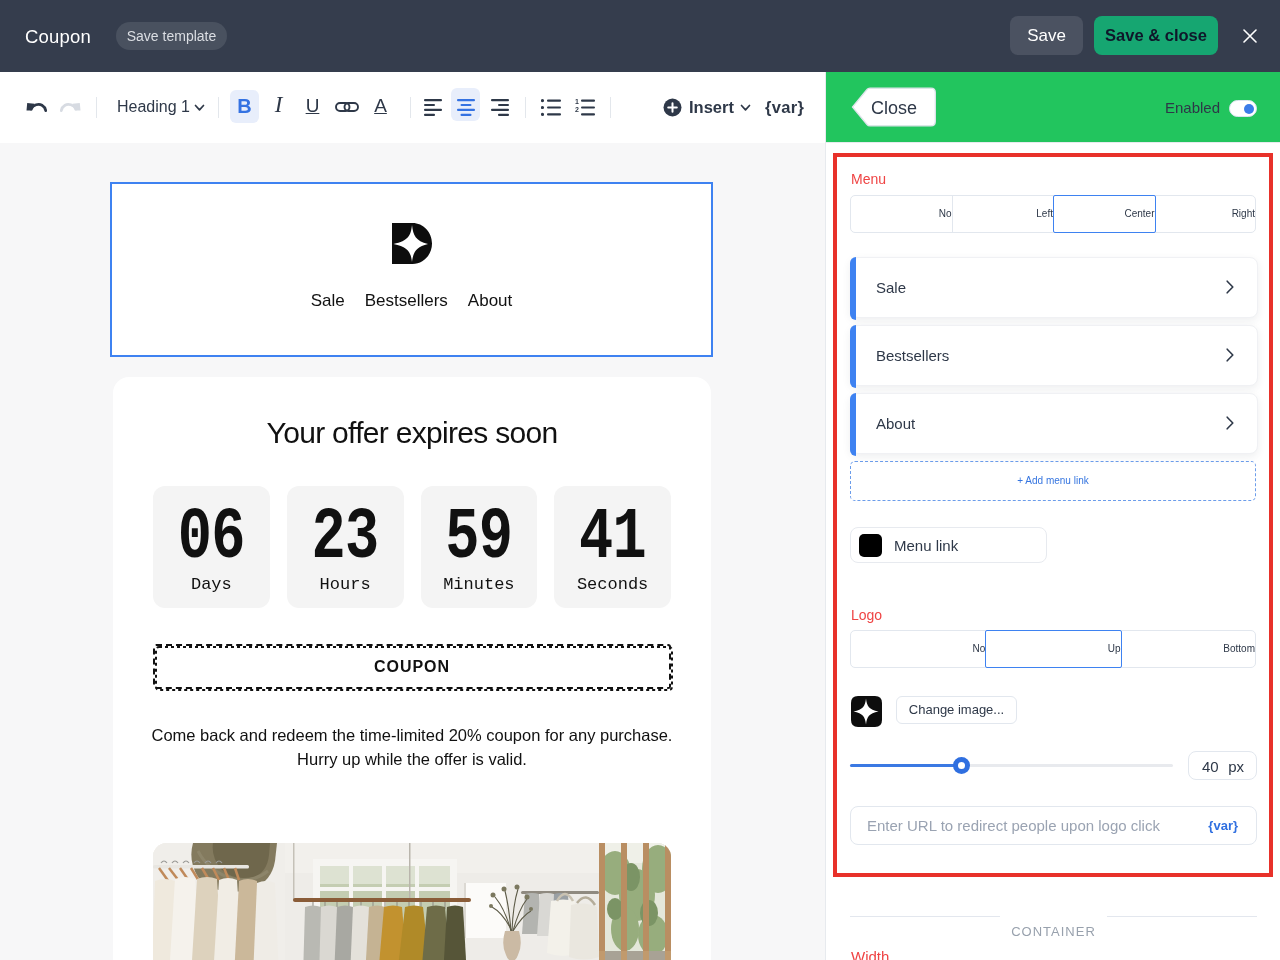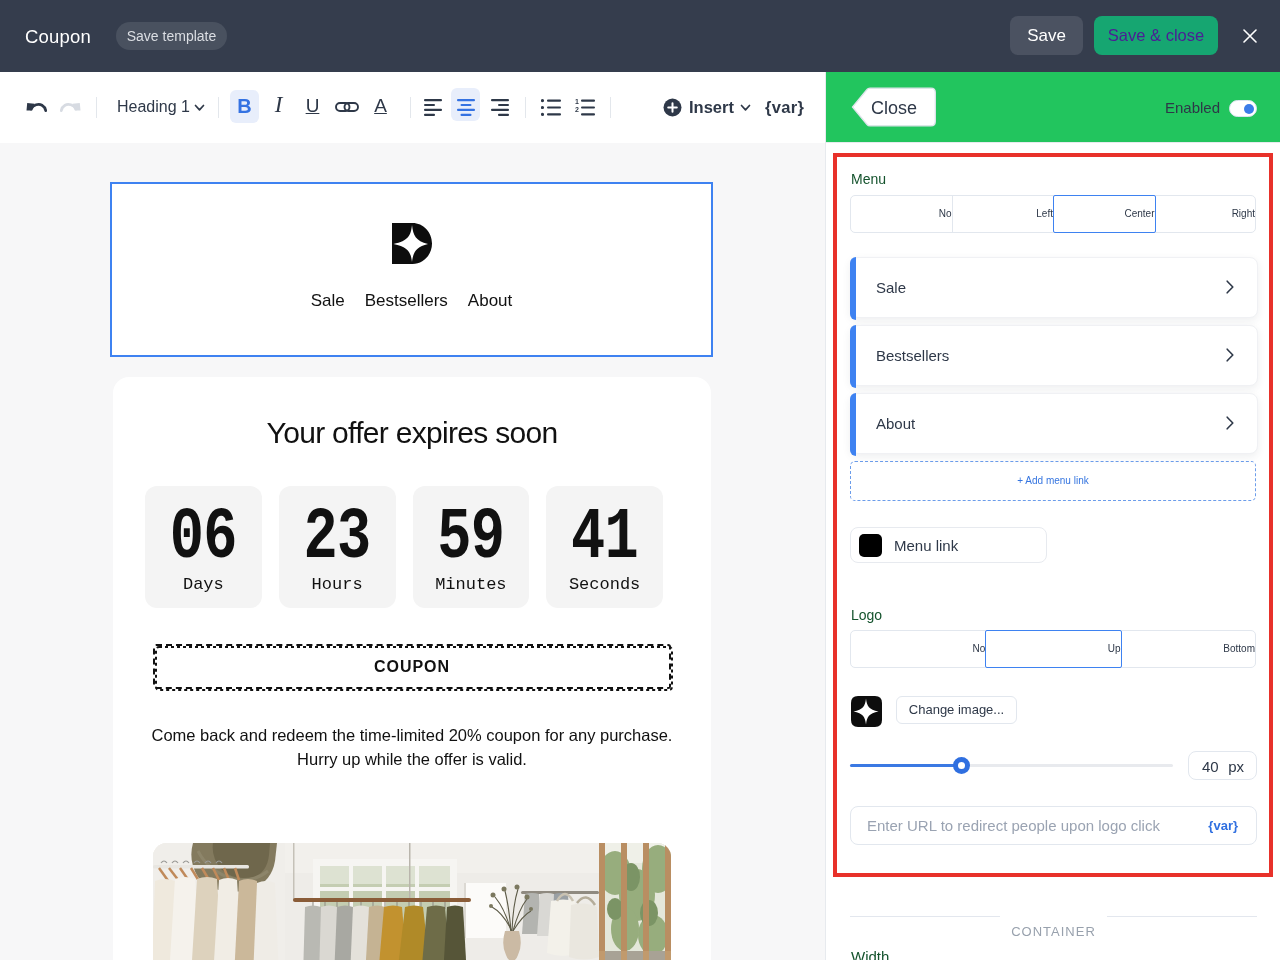--- a/index.html
+++ b/index.html
@@ -5,59 +5,59 @@
 * { margin:0; padding:0; box-sizing:border-box; }
 html,body { width:1280px; height:960px; overflow:hidden; }
 body { font-family:"Liberation Sans", sans-serif; position:relative; background:#fff; }
 #app { position:absolute; inset:0; width:1280px; height:960px; }
 
 
 .topbar { position:absolute; left:0; top:0; width:1280px; height:72px; background:#353d4d; }
 .tb-title { position:absolute; left:25px; top:26px; color:#fff; font-size:18.5px; letter-spacing:0.2px; }
 .tb-pill { position:absolute; left:116px; top:22px; width:111px; height:28px; border-radius:14px; background:#49515f; color:#dbdee3; font-size:14px; text-align:center; line-height:28px; }
 .tb-save { position:absolute; left:1010px; top:16px; width:73px; height:39px; border-radius:8px; background:#4b5261; color:#fff; font-size:17px; text-align:center; line-height:39px; }
-.tb-savec { position:absolute; left:1094px; top:16px; width:124px; height:39px; border-radius:8px; background:#16a671; color:#4c1d95; font-size:16.5px; font-weight:normal; text-align:center; line-height:39px; }
+.tb-savec { position:absolute; left:1094px; top:16px; width:124px; height:39px; border-radius:8px; background:#16a671; color:#0f172a; font-size:16.5px; font-weight:bold; text-align:center; line-height:39px; }
 .tb-x { position:absolute; left:1243px; top:29px; }
 
 
 .toolbar { position:absolute; left:0; top:72px; width:825px; height:89px; background:#fff; border-bottom:1px solid #e7eaee; }
 .ptop { position:absolute; left:825px; top:72px; width:527px; height:71px; background:#22c55e; border-bottom:1px solid #e7eaee; border-left:1px solid #e7eaee; }
 .sep { position:absolute; top:25px; width:1px; height:21px; background:#e3e7ec; }
 .tbi { position:absolute; color:#2e3848; }
 .tbtn { position:absolute; top:18px; width:29px; height:33px; border-radius:6px; text-align:center; }
 .active { background:#e8eefb; }
 .hdg { position:absolute; left:117px; top:26px; font-size:16px; color:#2e3848; }
 
 
 .canvas { position:absolute; left:0; top:143px; width:825px; height:817px; background:#f7f7f8; }
 .hblock { position:absolute; left:110px; top:39px; width:603px; height:175px; background:#fff; border:2px solid #3e82f1; }
 .hlogo { position:absolute; left:280px; top:39px; }
 .hmenu { position:absolute; left:0; top:107px; width:599px; text-align:center; font-size:17px; color:#111; }
 .hmenu span { margin:0 10px; }
 .card { position:absolute; left:113px; top:234px; width:598px; height:600px; background:#fff; border-radius:16px; }
 .card h1 { font-size:30px; font-weight:normal; color:#111; text-align:center; position:absolute; width:598px; letter-spacing:-0.7px; }
-.cdrow { position:absolute; left:32px; top:486px; width:518px; display:flex; gap:17px; }
+.cdrow { position:absolute; left:40px; top:486px; width:518px; display:flex; gap:17px; }
 .cdbox { width:118px; height:122px; background:#f4f4f4; border-radius:12px; position:relative; font-family:"Liberation Mono", monospace; color:#111; }
 .cdnum { position:absolute; top:33px; width:100%; text-align:center; font-size:57px; font-weight:bold; letter-spacing:-0.5px; transform:scaleY(1.27); transform-origin:center; line-height:38px; }
 .cdlab { position:absolute; top:89px; width:100%; text-align:center; font-size:17px; font-weight:normal; }
 .coupon { position:absolute; left:40px; top:644px; width:518px; height:45px; border:2px dashed #111; border-radius:3px; text-align:center; line-height:42px; font-size:16px; font-weight:bold; letter-spacing:1px; color:#111; }
 .ctext { position:absolute; width:598px; text-align:center; font-size:16.5px; line-height:24px; color:#111; }
 .photo { position:absolute; left:40px; top:466px; width:518px; height:134px; border-radius:14px 14px 0 0; overflow:hidden; }
 
 
 .card h1 { top:39px; }
 .cdrow { top:109px; }
 .coupon { top:267px; }
 .ctext { top:346px; }
 .photo { top:466px; }
 
 
 .panel { position:absolute; left:825px; top:143px; width:455px; height:817px; background:#fff; border-left:1px solid #e7eaee; font-size:16px; color:#2e3848; }
 .redbox { position:absolute; left:7px; top:10px; width:440px; height:724px; border:4.5px solid #e8312a; }
-.plabel { position:absolute; font-size:14px; color:#14532d; }
+.plabel { position:absolute; font-size:14px; color:#ef4444; }
 .segment { position:absolute; display:flex; background:#fff; border:1px solid #e2e7ee; border-radius:5px; }
 .seg { flex:1; text-align:right; border-right:1px solid #e2e7ee; line-height:36px; font-size:10px; position:relative; }
 .seg:last-child { border-right:none; }
 .seg.on { border:1.5px solid #3e82f1; border-radius:2px; margin:-1px; z-index:2; background:#fff; }
 .mcard { position:absolute; left:24px; width:408px; height:61px; background:#fff; border:1px solid #f0f1f4; border-radius:8px; box-shadow:0 3px 8px rgba(40,50,70,0.08); }
 .mbar { position:absolute; left:-1px; top:-1px; width:6px; height:63px; background:#3e82f1; border-radius:6px 0 0 6px; }
 .mtext { position:absolute; left:25px; top:21px; font-size:15px; color:#2e3848; }
 .mchev { position:absolute; right:23px; top:22px; }
 .addlink { position:absolute; left:24px; top:318px; width:406px; height:40px; border:1px dashed #6b9cea; border-radius:5px; text-align:center; line-height:38px; color:#3575e0; font-size:10px; }
 .mlbtn { position:absolute; left:24px; top:384px; width:197px; height:36px; border:1px solid #e7eaef; border-radius:8px; background:#fff; }

